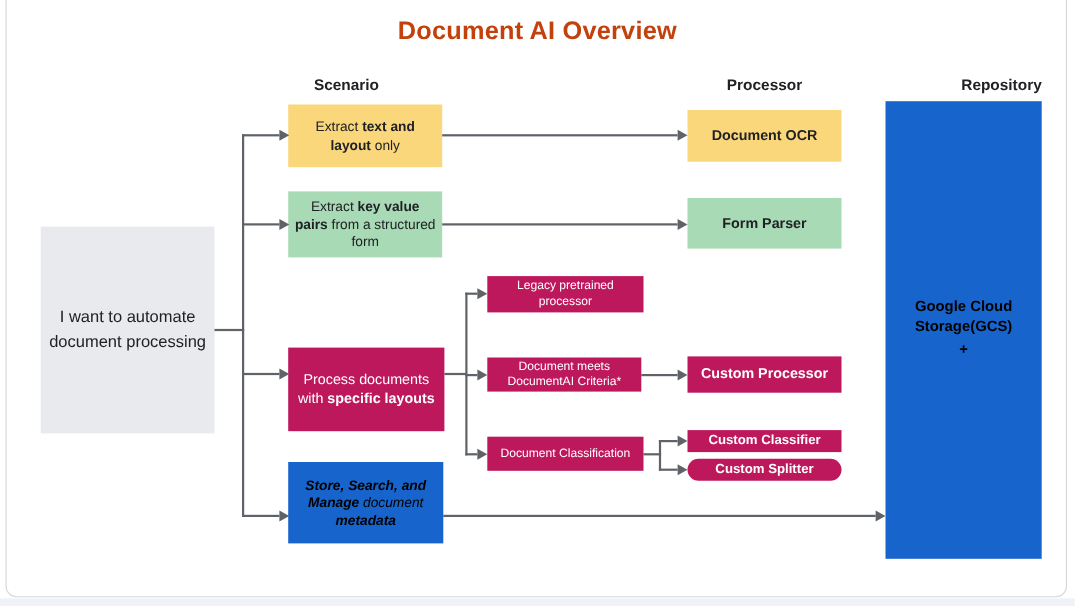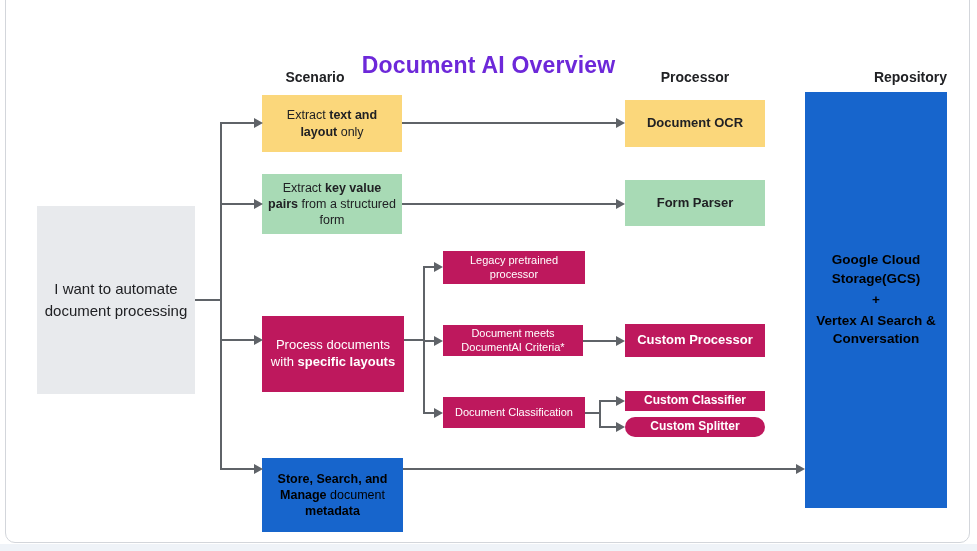--- a/index.html
+++ b/index.html
@@ -15,21 +15,21 @@
     box-sizing:border-box;z-index:0;
   }
   .bottom-strip{
     position:absolute;left:0;top:544px;width:977px;height:7px;
     background:#EFF3F8;z-index:2;
   }
   .stage{position:absolute;left:0;top:0;width:977px;height:551px;z-index:1;}
 
   .title{
     position:absolute;left:0;top:14px;width:977px;text-align:center;
-    font-size:23px;font-weight:600;color:#6d28d9;letter-spacing:.2px;margin-top:38px;
+    font-size:23px;font-weight:600;color:#c2410c;letter-spacing:.2px;
   }
   .col-header{
     position:absolute;top:69px;text-align:center;
     font-size:14px;font-weight:700;color:#202124;
   }
   #hdr-scenario{left:250px;width:130px;}
   #hdr-processor{left:625px;width:140px;}
   #hdr-repository{left:805px;width:142px;text-align:right;}
 
   .node{
@@ -41,21 +41,21 @@
   .gray  {background:#E8EAED;color:#202124;font-size:15px;line-height:1.45;}
   .yellow{background:#FBD77B;color:#202124;font-size:12.5px;}
   .green {background:#A8DAB5;color:#202124;font-size:12.5px;}
   .blue  {background:#be185d;color:#FFFFFF;}
   .dkblue{background:#1765CC;color:#000000;}
 
   #node-root{left:37px;top:206px;width:158px;height:188px;}
   #node-extract-text{left:262px;top:95px;width:140px;height:57px;}
   #node-extract-kv{left:262px;top:174px;width:140px;height:60px;}
   #node-specific-layouts{left:262px;top:302px;width:142px;height:76px;font-size:13px;margin-top:14px;}
-  #node-store{left:262px;top:458px;width:141px;height:74px;font-size:12.5px;}
+  #node-store{left:262px;top:420px;width:141px;height:74px;font-size:12.5px;font-style:italic;}
   #node-legacy{left:443px;top:251px;width:142px;height:33px;font-size:11px;line-height:1.25;}
   #node-criteria{left:443px;top:325px;width:140px;height:31px;font-size:11px;line-height:1.25;}
   #node-classification{left:443px;top:397px;width:142px;height:31px;font-size:11px;}
   #node-ocr{left:625px;top:100px;width:140px;height:47px;font-weight:700;font-size:13px;}
   #node-form-parser{left:625px;top:180px;width:140px;height:46px;font-weight:700;font-size:13px;}
   #node-custom-processor{left:625px;top:324px;width:140px;height:33px;font-weight:700;font-size:13px;}
   #node-custom-classifier{left:625px;top:391px;width:140px;height:20px;font-weight:700;font-size:12px;}
   #node-custom-splitter{left:625px;top:417px;width:140px;height:20px;font-weight:700;font-size:12px;border-radius:10px;}
   #node-repository{left:805px;top:92px;width:142px;height:416px;flex-direction:column;font-weight:700;font-size:13.5px;line-height:1.35;}
   #node-repository .plus{margin:3px 0;}
@@ -122,21 +122,20 @@
   <div class="node blue" id="node-custom-classifier">
     <span>Custom Classifier</span>
   </div>
   <div class="node blue" id="node-custom-splitter">
     <span>Custom Splitter</span>
   </div>
 
   <div class="node dkblue" id="node-repository">
     <div>Google Cloud Storage(GCS)</div>
     <div class="plus">+</div>
-    <div>Vertex AI Search &amp; Conversation</div>
   </div>
 
   <i class="hl" style="left:195px;top:299px;width:27px;"></i>
   <i class="vl" style="left:220px;top:122px;height:348px;"></i>
 
   <i class="hl" style="left:220px;top:122px;width:34px;"></i>
   <i class="ah" style="left:254px;top:118px;"></i>
 
   <i class="hl" style="left:220px;top:203px;width:34px;"></i>
   <i class="ah" style="left:254px;top:199px;"></i>

